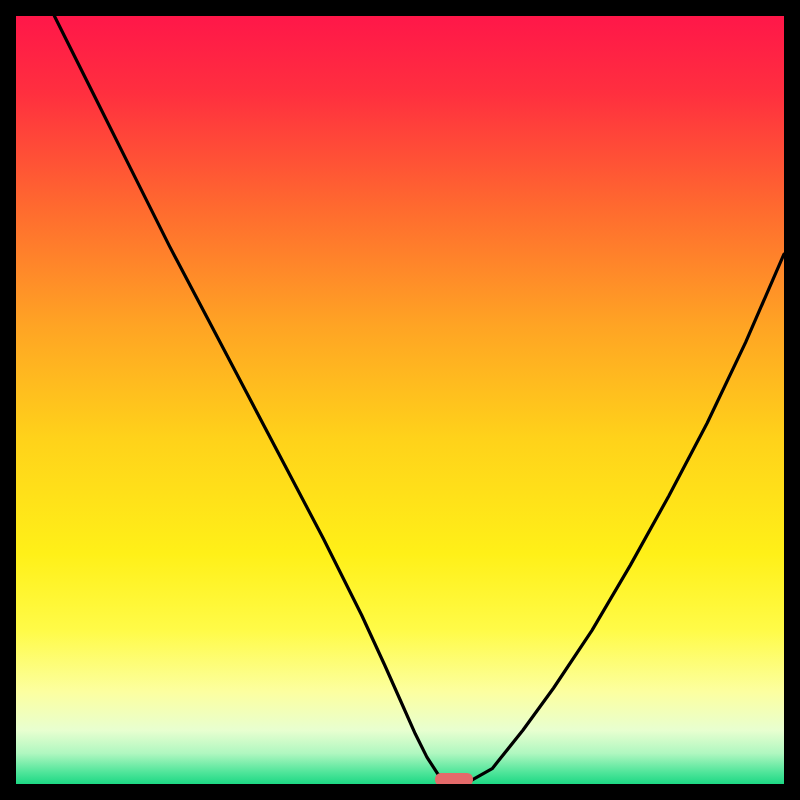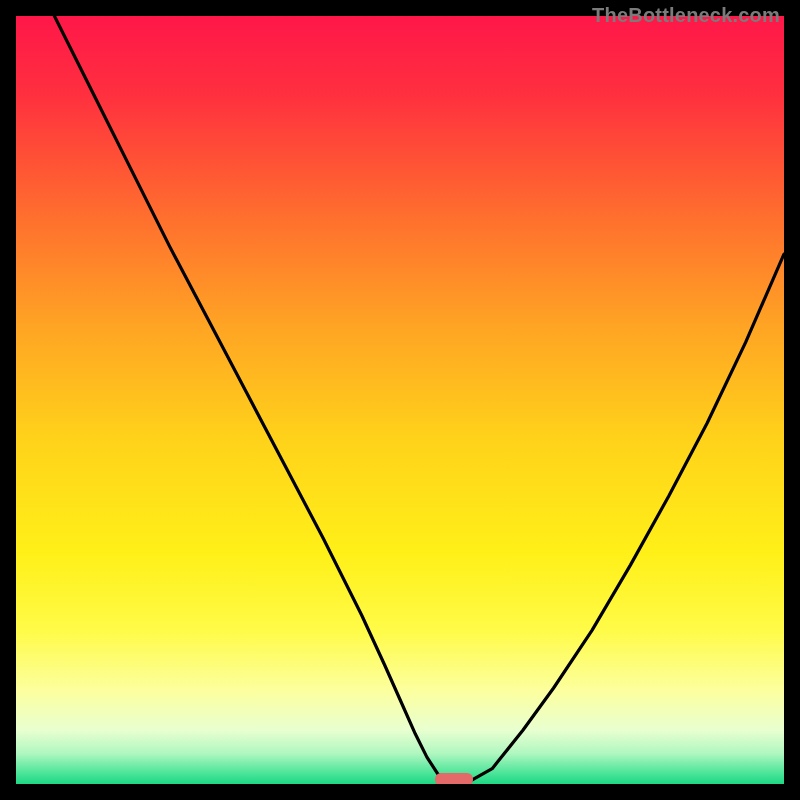--- a/index.html
+++ b/index.html
@@ -83,15 +83,14 @@
     </svg>
 
     <svg class="curve-svg" viewBox="0 0 768 768" preserveAspectRatio="none">
       <path id="curvePath" d="M38.40 0.00 L76.80 76.80 L115.20 153.60 L153.60 230.40 L192.00 303.36 L230.40 376.32 L268.80 449.28 L307.20 522.24 L345.60 599.04 L368.64 648.96 L384.00 683.52 L399.36 718.08 L410.88 741.12 L422.40 758.78 L437.76 765.70 L445.44 766.85 L453.12 765.70 L476.16 752.64 L506.88 714.24 L537.60 672.00 L576.00 614.40 L614.40 549.12 L652.80 480.00 L691.20 407.04 L729.60 326.40 L768.00 238.08" stroke="#000000" stroke-width="3.2" fill="none" stroke-linejoin="round" stroke-linecap="round"></path>
     </svg>
 
     <div class="marker" id="minMarker" style="left: 418.6px; width: 38.4px; top: 757.4px; background: rgb(228, 106, 106);"></div>
 
   </div>
 
-  <div class="watermark">TheBottleneck.com</div>
 
 </div>
 
 </body></html>

